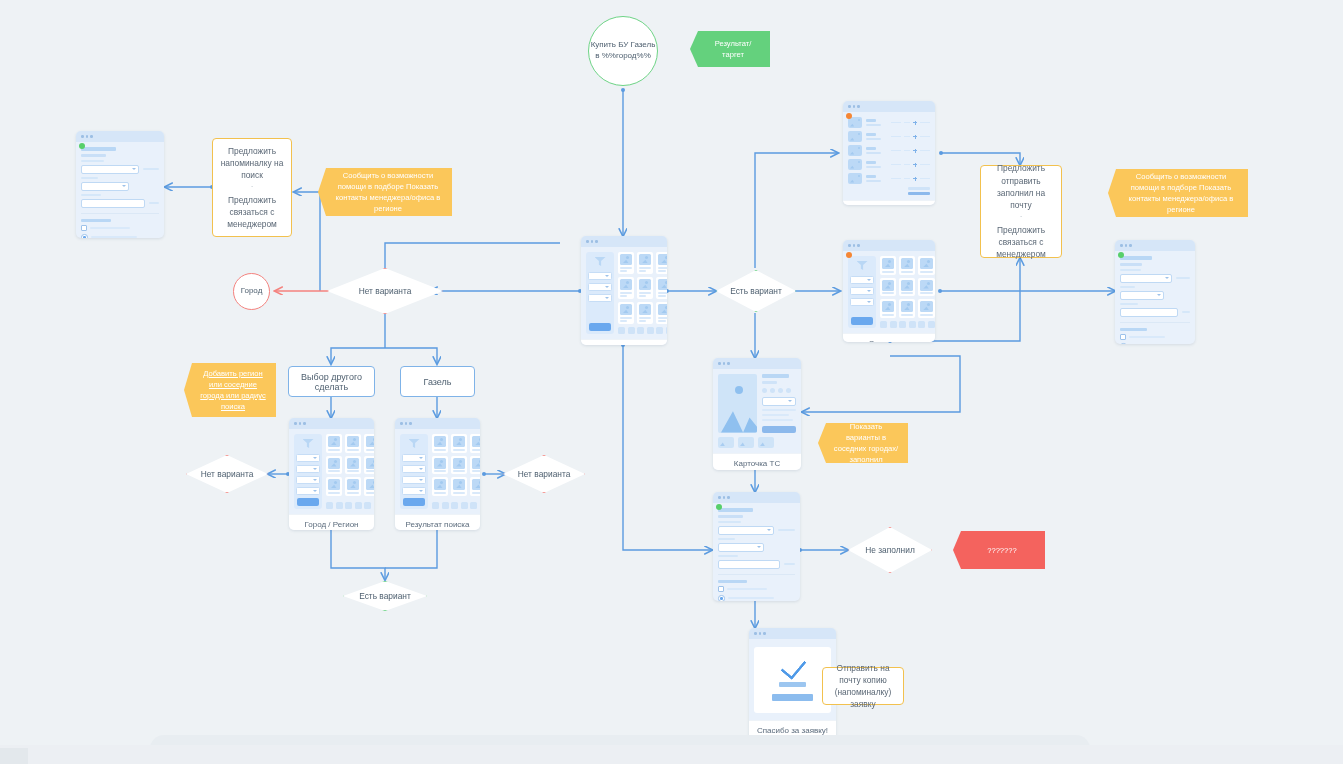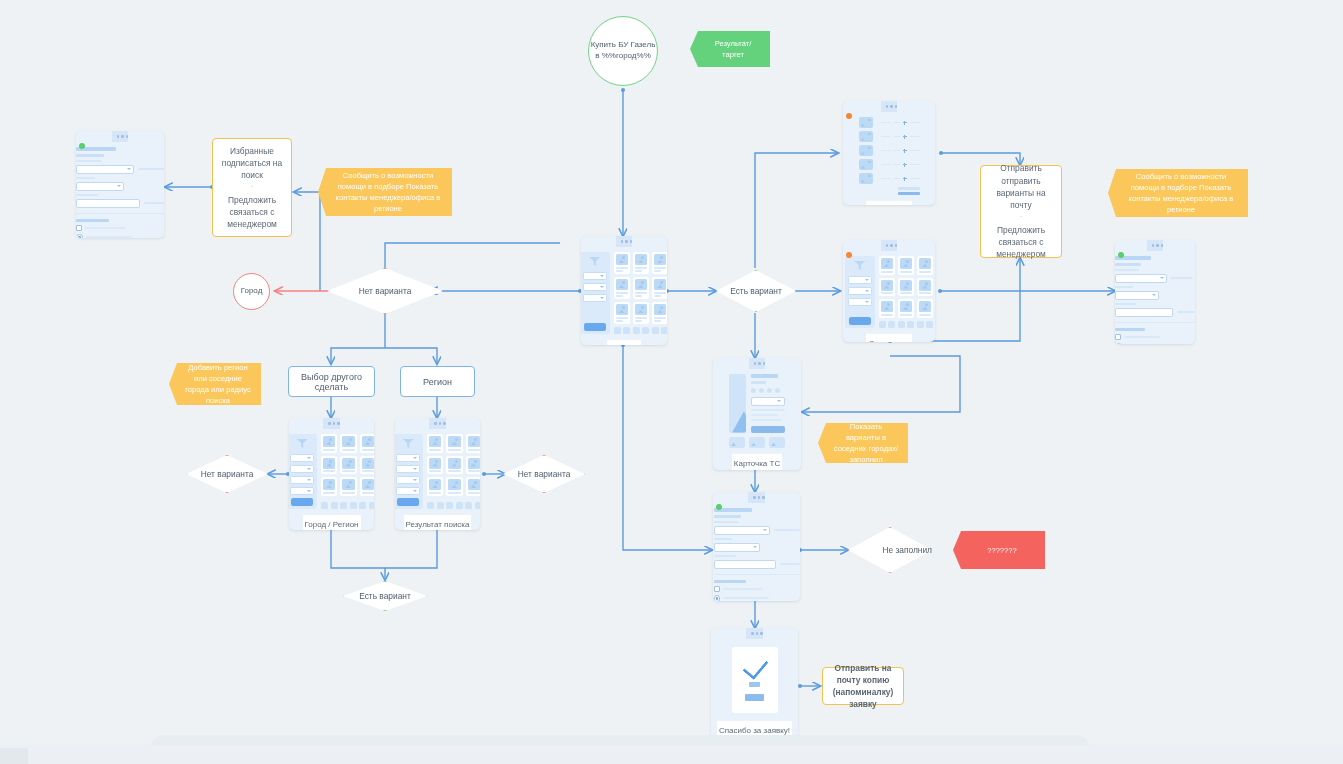--- a/index.html
+++ b/index.html
@@ -13,21 +13,21 @@
   #canvas{position:absolute;inset:0;}
   .bottom-panel{
     position:absolute;left:150px;top:735px;width:940px;height:60px;
     background:#e8edf1;border-radius:14px;
   }
   .bottom-strip{position:absolute;left:0;top:745px;width:1343px;height:19px;background:#eceff3;}
   .corner-chip{position:absolute;left:0;top:748px;width:28px;height:16px;background:#e3e8ec;}
 
   svg.wires{position:absolute;left:0;top:0;width:1343px;height:764px;pointer-events:none;}
 
-  .node{position:absolute;box-sizing:border-box;align-items:center;}
+  .node{position:absolute;box-sizing:border-box;}
 
   
   .mock{
     background:#e9f1fb;
     border-radius:5px;
     box-shadow:0 1px 3px rgba(40,70,110,.13);
     overflow:hidden;
     display:flex;flex-direction:column;
   }
   .mock .titlebar{
@@ -307,21 +307,21 @@
             <div class="rad"></div>
             <span style="max-width:46px"></span>
           </div>
 
       </div>
     </div>
 
   </div>
 
   <div class="note node" style="left:212px;top:138px;width:80px;height:99px;">
-    <div>Избранные подписаться на поиск</div>
+    <div>Предложить напоминалку на поиск</div>
     <div class="sep">·</div>
     <div>Предложить связаться с менеджером</div>
   </div>
 
   <div class="tag tag-yellow node" style="left:318px;top:168px;width:134px;height:48px;">
     <span>Сообщить о возможности помощи в подборе Показать контакты менеджера/офиса в регионе</span>
   </div>
 
   <div class="circle red node" style="left:233px;top:273px;width:37px;height:37px;">
     <span>Город</span>
@@ -497,21 +497,21 @@
         <div class="list-foot">
             <span></span>
             <span class="hi"></span>
           </div>
       </div>
     </div>
     <div class="caption">Избранные</div>
   </div>
 
   <div class="note node" style="left:980px;top:165px;width:82px;height:93px;">
-    <div>Отправить отправить варианты на почту</div>
+    <div>Предложить отправить заполнил на почту</div>
     <div class="sep">·</div>
     <div>Предложить связаться с менеджером</div>
   </div>
 
   <div class="tag tag-yellow node" style="left:1108px;top:169px;width:140px;height:48px;">
     <span>Сообщить о возможности помощи в подборе Показать контакты менеджера/офиса в регионе</span>
   </div>
 
   <div class="mock node" style="left:843px;top:240px;width:92px;height:102px;">
     <div class="statusdot dot-orange"></div>
@@ -621,30 +621,30 @@
           </div>
         <div class="chk">
             <div class="rad"></div>
           </div>
 
       </div>
     </div>
 
   </div>
 
-  <div class="tag tag-yellow node" style="left:169px;top:363px;width:92px;height:42px;">
+  <div class="tag tag-yellow node" style="left:184px;top:363px;width:92px;height:54px;text-decoration:underline;">
     <span>Добавить регион или соседние города или радиус поиска</span>
   </div>
 
   <div class="rect-node node" style="left:288px;top:366px;width:87px;height:31px;">
     <span>Выбор другого сделать</span>
   </div>
 
   <div class="rect-node node" style="left:400px;top:366px;width:75px;height:31px;">
-    <span>Регион</span>
+    <span>Газель</span>
   </div>
 
   <div class="mock node" style="left:713px;top:358px;width:88px;height:112px;">
     <div class="titlebar">
         <i></i>
         <i></i>
         <i></i>
       </div>
     <div class="body">
       <div class="card-b">
@@ -881,45 +881,45 @@
         <div class="chk">
             <div class="rad"></div>
             <span style="max-width:46px"></span>
           </div>
 
       </div>
     </div>
 
   </div>
 
-  <div class="diamond node" style="left:848px;top:527px;width:84px;height:46px;justify-content:flex-end;">
+  <div class="diamond node" style="left:848px;top:527px;width:84px;height:46px;">
     <div class="dface" style="border-color:#f4827e;"></div>
     <span>Не заполнил</span>
   </div>
 
   <div class="tag tag-red node" style="left:953px;top:531px;width:92px;height:38px;">
     <span>???????</span>
   </div>
 
-  <div class="mock node" style="left:711px;top:628px;width:87px;height:112px;">
+  <div class="mock node" style="left:749px;top:628px;width:87px;height:112px;">
     <div class="titlebar">
         <i></i>
         <i></i>
         <i></i>
       </div>
     <div class="body thx">
       <div class="thx-inner">
         <div class="check"></div>
         <div class="l1"></div>
         <div class="l2"></div>
       </div>
     </div>
     <div class="caption">Спасибо за заявку!</div>
   </div>
 
-  <div class="note node" style="left:822px;top:667px;width:82px;height:38px;font-weight:bold;">
+  <div class="note node" style="left:822px;top:667px;width:82px;height:38px;">
     <div>Отправить на почту копию (напоминалку) заявку</div>
   </div>
 
   <div class="bottom-panel"></div>
   <div class="bottom-strip"></div>
   <div class="corner-chip"></div>
 </div>
 
 </body></html>

